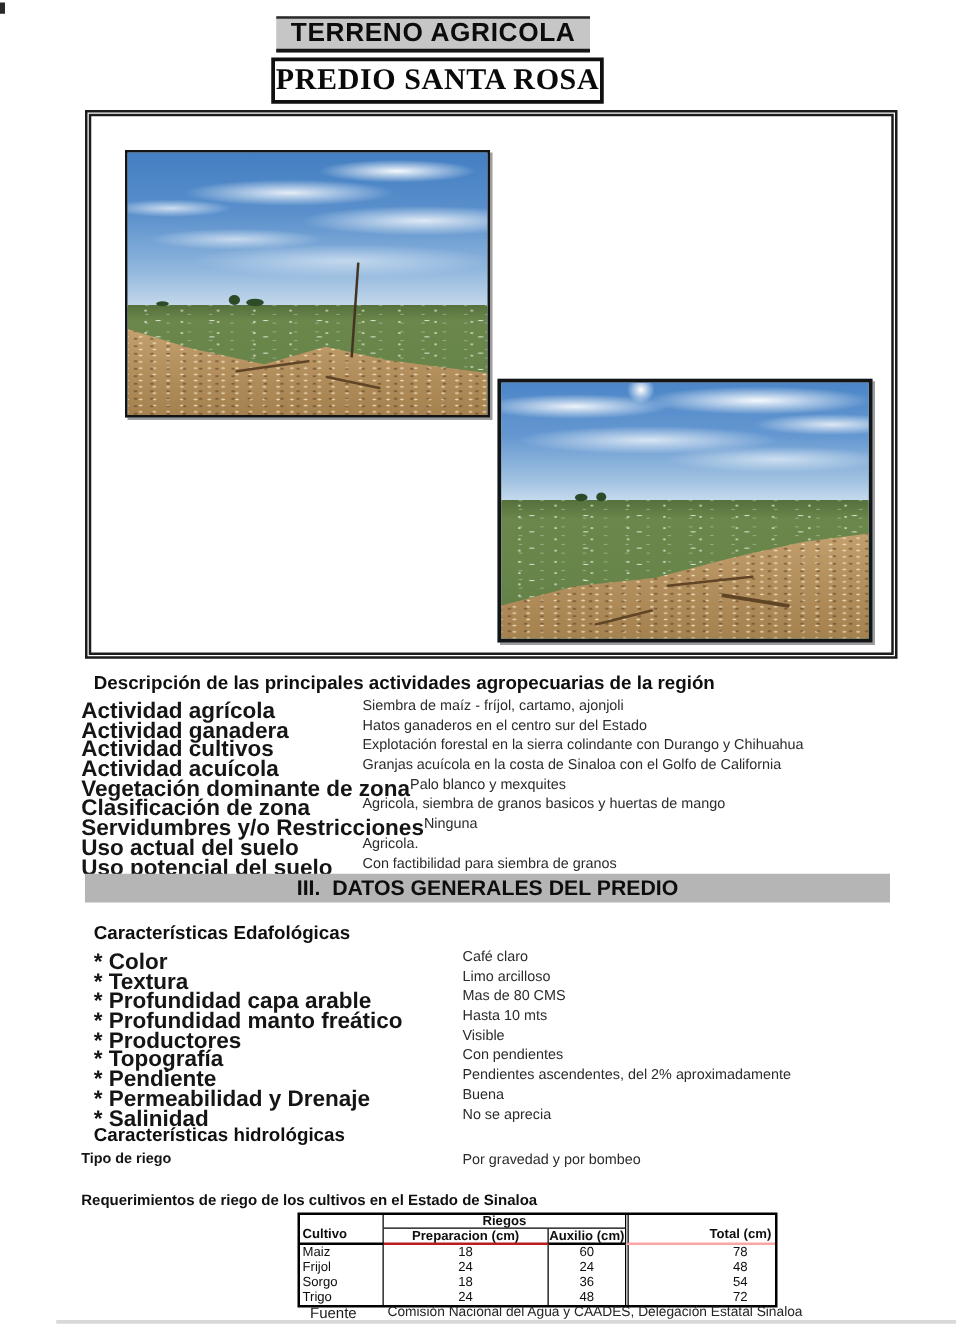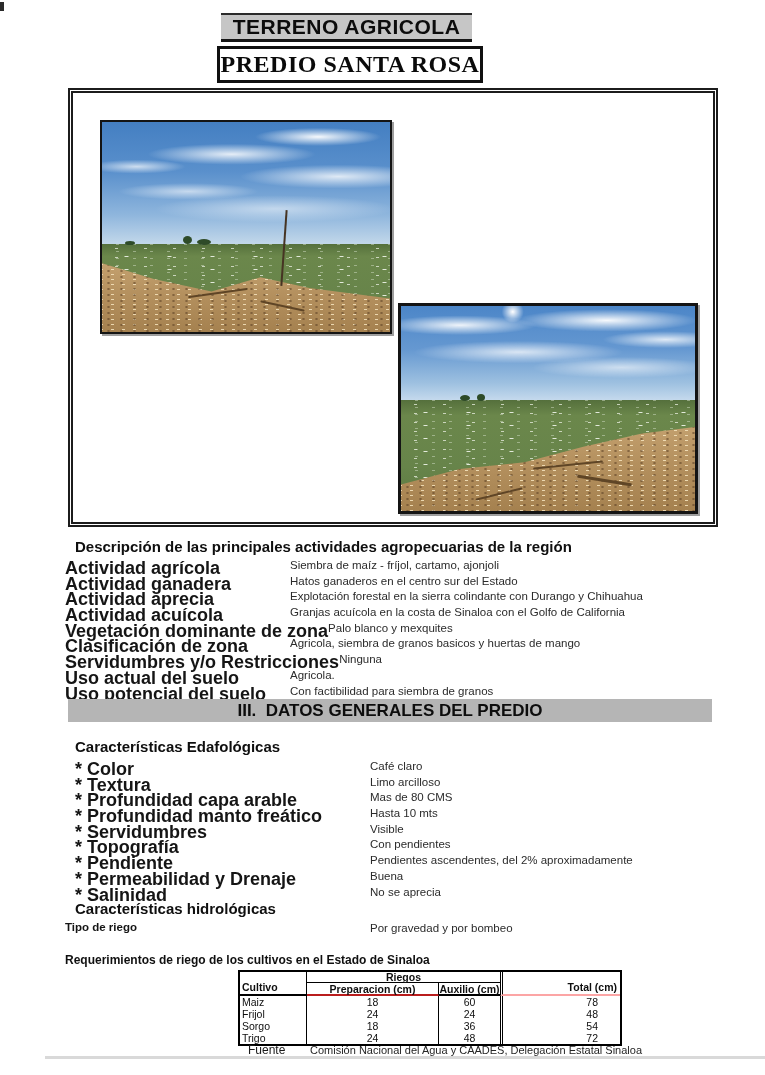--- a/index.html
+++ b/index.html
@@ -148,21 +148,21 @@
   <div class="rows desc-rows">
     <div class="drow">
         <span class="lbl">Actividad agrícola</span>
         <span class="val">Siembra de maíz - fríjol, cartamo, ajonjoli</span>
       </div>
     <div class="drow">
         <span class="lbl">Actividad ganadera</span>
         <span class="val">Hatos ganaderos en el centro sur del Estado</span>
       </div>
     <div class="drow">
-        <span class="lbl">Actividad aprecia</span>
+        <span class="lbl">Actividad cultivos</span>
         <span class="val">Explotación forestal en la sierra colindante con Durango y Chihuahua</span>
       </div>
     <div class="drow">
         <span class="lbl">Actividad acuícola</span>
         <span class="val">Granjas acuícola en la costa de Sinaloa con el Golfo de California</span>
       </div>
     <div class="drow">
         <span class="lbl">Vegetación dominante de zona</span>
         <span class="val">Palo blanco y mexquites</span>
       </div>
@@ -198,21 +198,21 @@
       </div>
     <div class="drow">
         <span class="lbl">* Profundidad capa arable</span>
         <span class="val">Mas de 80 CMS</span>
       </div>
     <div class="drow">
         <span class="lbl">* Profundidad manto freático</span>
         <span class="val">Hasta 10 mts</span>
       </div>
     <div class="drow">
-        <span class="lbl">* Servidumbres</span>
+        <span class="lbl">* Productores</span>
         <span class="val">Visible</span>
       </div>
     <div class="drow">
         <span class="lbl">* Topografía</span>
         <span class="val">Con pendientes</span>
       </div>
     <div class="drow">
         <span class="lbl">* Pendiente</span>
         <span class="val">Pendientes ascendentes, del 2% aproximadamente</span>
       </div>

